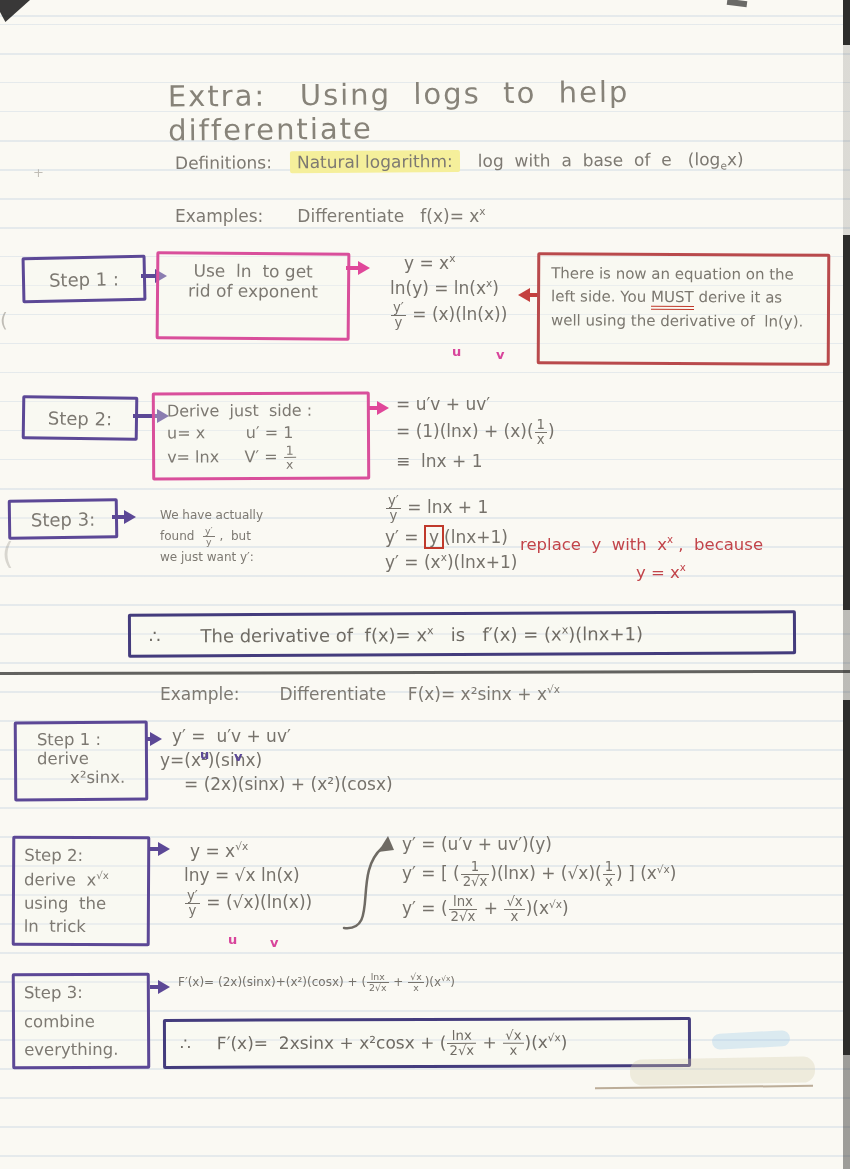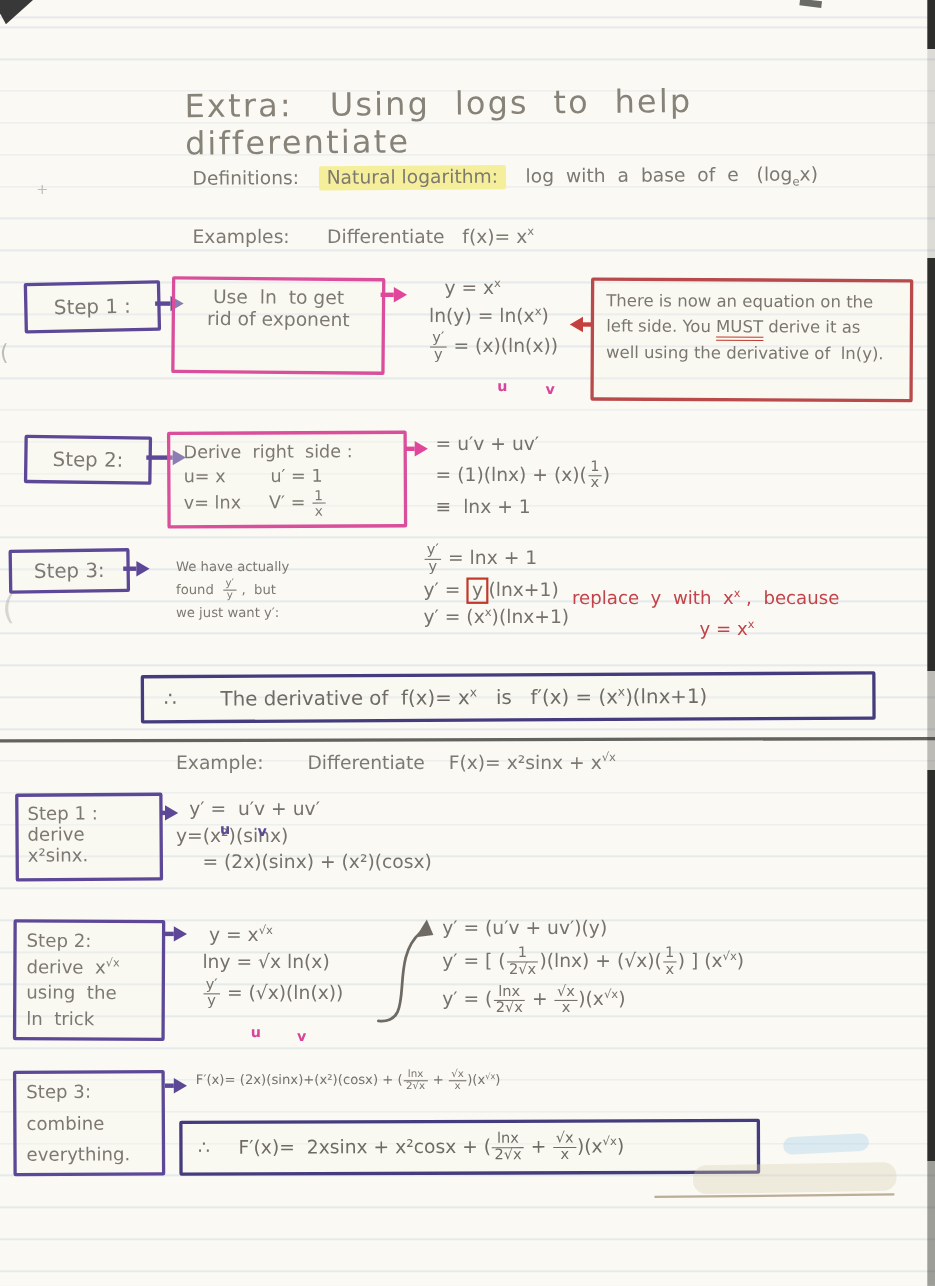--- a/index.html
+++ b/index.html
@@ -116,21 +116,21 @@
   </div>
 
   <div class="abs stepbox" style="left:22px;top:396px;width:110px;height:38px;transform:rotate(0.8deg);">
     <span class="math">Step 2:</span>
   </div>
   <div class="harrow purple" style="left:133px;top:409px;">
     <span class="bar" style="width:24px;"></span>
       <span class="head"></span>
   </div>
   <div class="abs pinkbox" style="left:152px;top:392px;width:218px;height:88px;padding:6px 12px;box-sizing:border-box;font-size:16px;transform:rotate(-0.3deg);">
-    <div class="math" style="margin-bottom:3px;">Derive  right  side :</div>
+    <div class="math" style="margin-bottom:3px;">Derive  just  side :</div>
     <div class="math" style="margin-bottom:2px;">u= x        u′ = 1</div>
     <div class="math">v= lnx     V′ = <span class="frac"><span class="fn">1</span><span class="fd">x</span></span></div>
   </div>
   <div class="harrow pink" style="left:369px;top:401px;">
     <span class="bar" style="width:8px;"></span>
       <span class="head"></span>
   </div>
   <div class="abs" style="left:396px;top:394px;width:240px;">
     <div class="eqline math">= u′v + uv′</div>
     <div class="eqline math">= (1)(lnx) + (x)(<span class="frac"><span class="fn">1</span><span class="fd">x</span></span>)</div>
@@ -162,21 +162,21 @@
     <span class="math">The derivative of  f(x)= x<sup>x</sup>   is   f′(x) = (x<sup>x</sup>)(lnx+1)</span>
   </div>
 
   <div class="abs" style="left:0;top:671px;width:850px;height:3px;background:#3c3c3a;opacity:.8;transform:rotate(-0.15deg);"></div>
 
   <div class="abs h-line" style="left:160px;top:683px;display:flex;gap:40px;align-items:baseline;">
     <span class="math">Example:</span>
     <span class="math">Differentiate    F(x)= x²sinx + x<sup>√x</sup></span>
   </div>
 
-  <div class="abs stepbox" style="left:14px;top:721px;width:134px;height:80px;flex-direction:column;align-items:flex-start;justify-content:flex-start;padding:6px 8px;box-sizing:border-box;font-size:16.5px;transform:rotate(-0.4deg);">
+  <div class="abs stepbox" style="left:14px;top:721px;width:134px;height:80px;flex-direction:column;align-items:flex-end;justify-content:flex-start;padding:6px 20px;box-sizing:border-box;font-size:16.5px;transform:rotate(-0.4deg);">
     <div class="math">Step 1 : derive</div>
     <div class="math">x²sinx.</div>
   </div>
   <div class="harrow purple" style="left:146px;top:732px;">
     <span class="bar" style="width:4px;"></span>
       <span class="head"></span>
   </div>
   <div class="abs" style="left:160px;top:726px;width:320px;">
     <div class="eqline math" style="padding-left:12px;">y′ =  u′v + uv′</div>
     <div class="eqline math">y=(x²)(sinx)</div>

